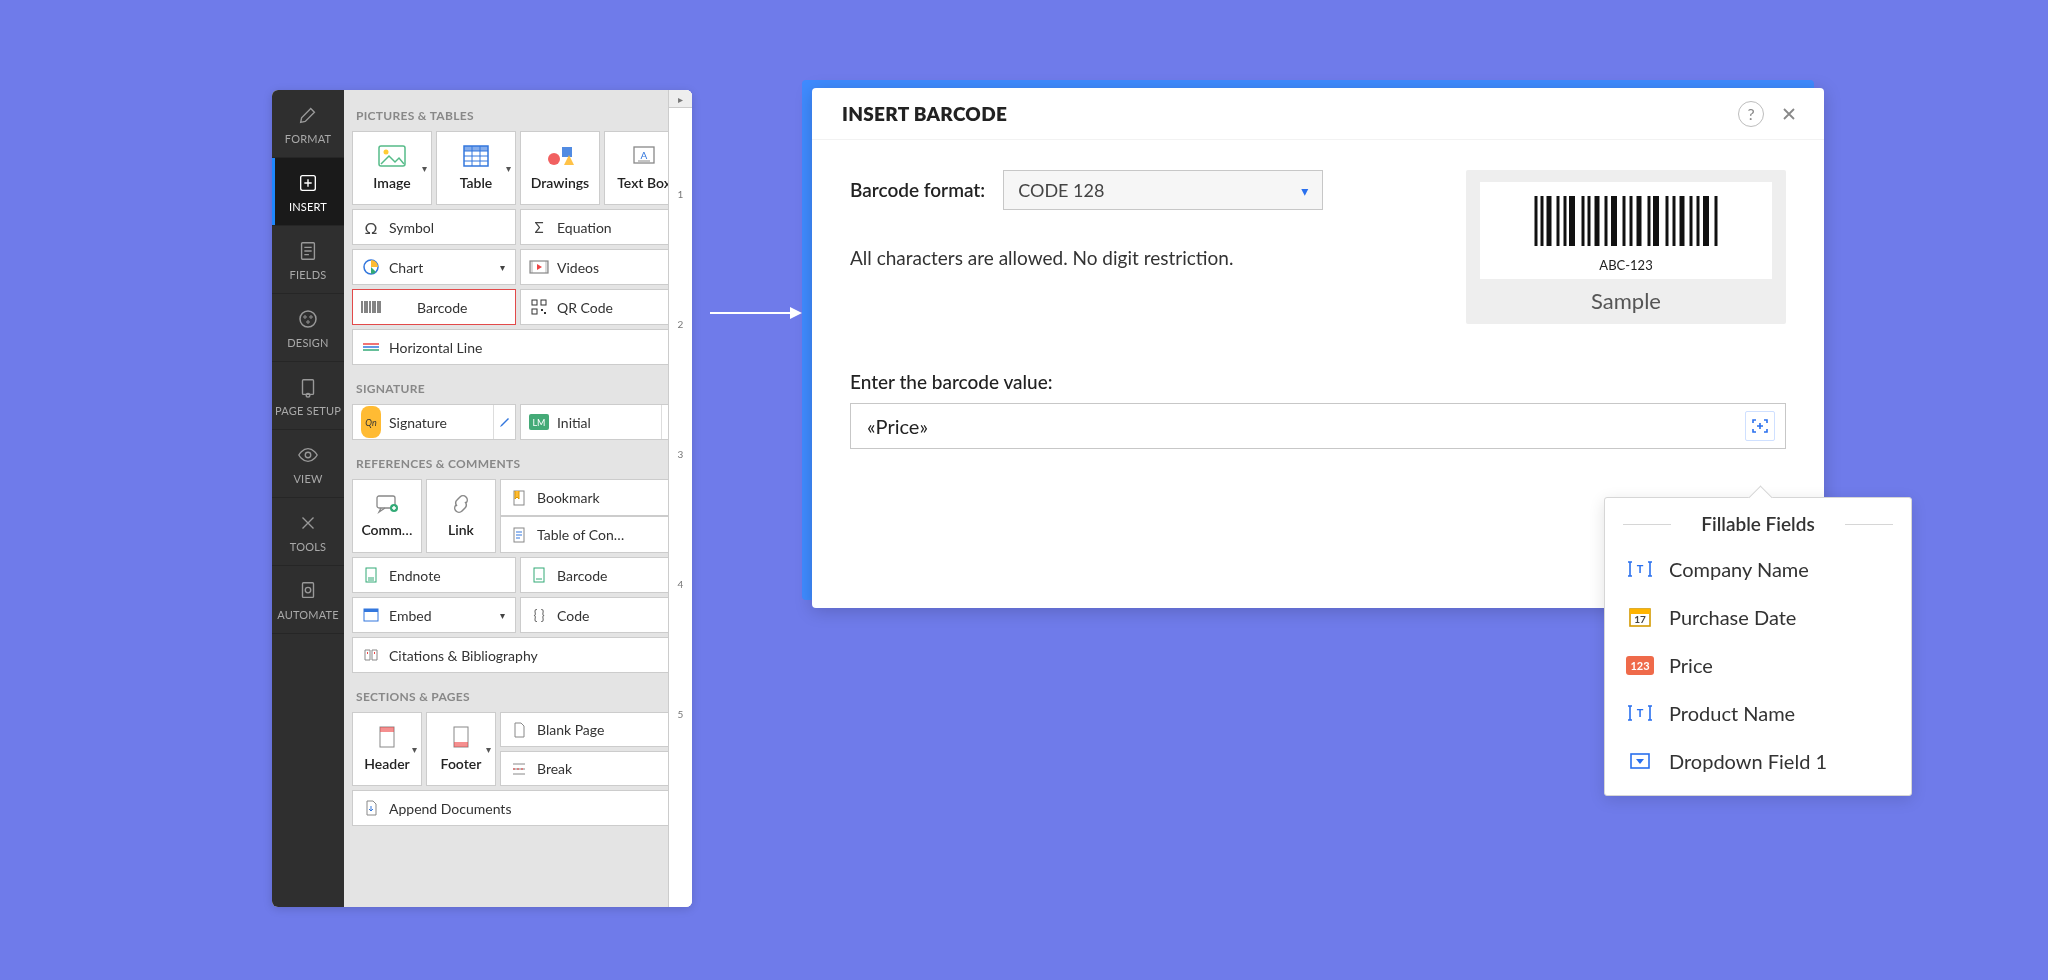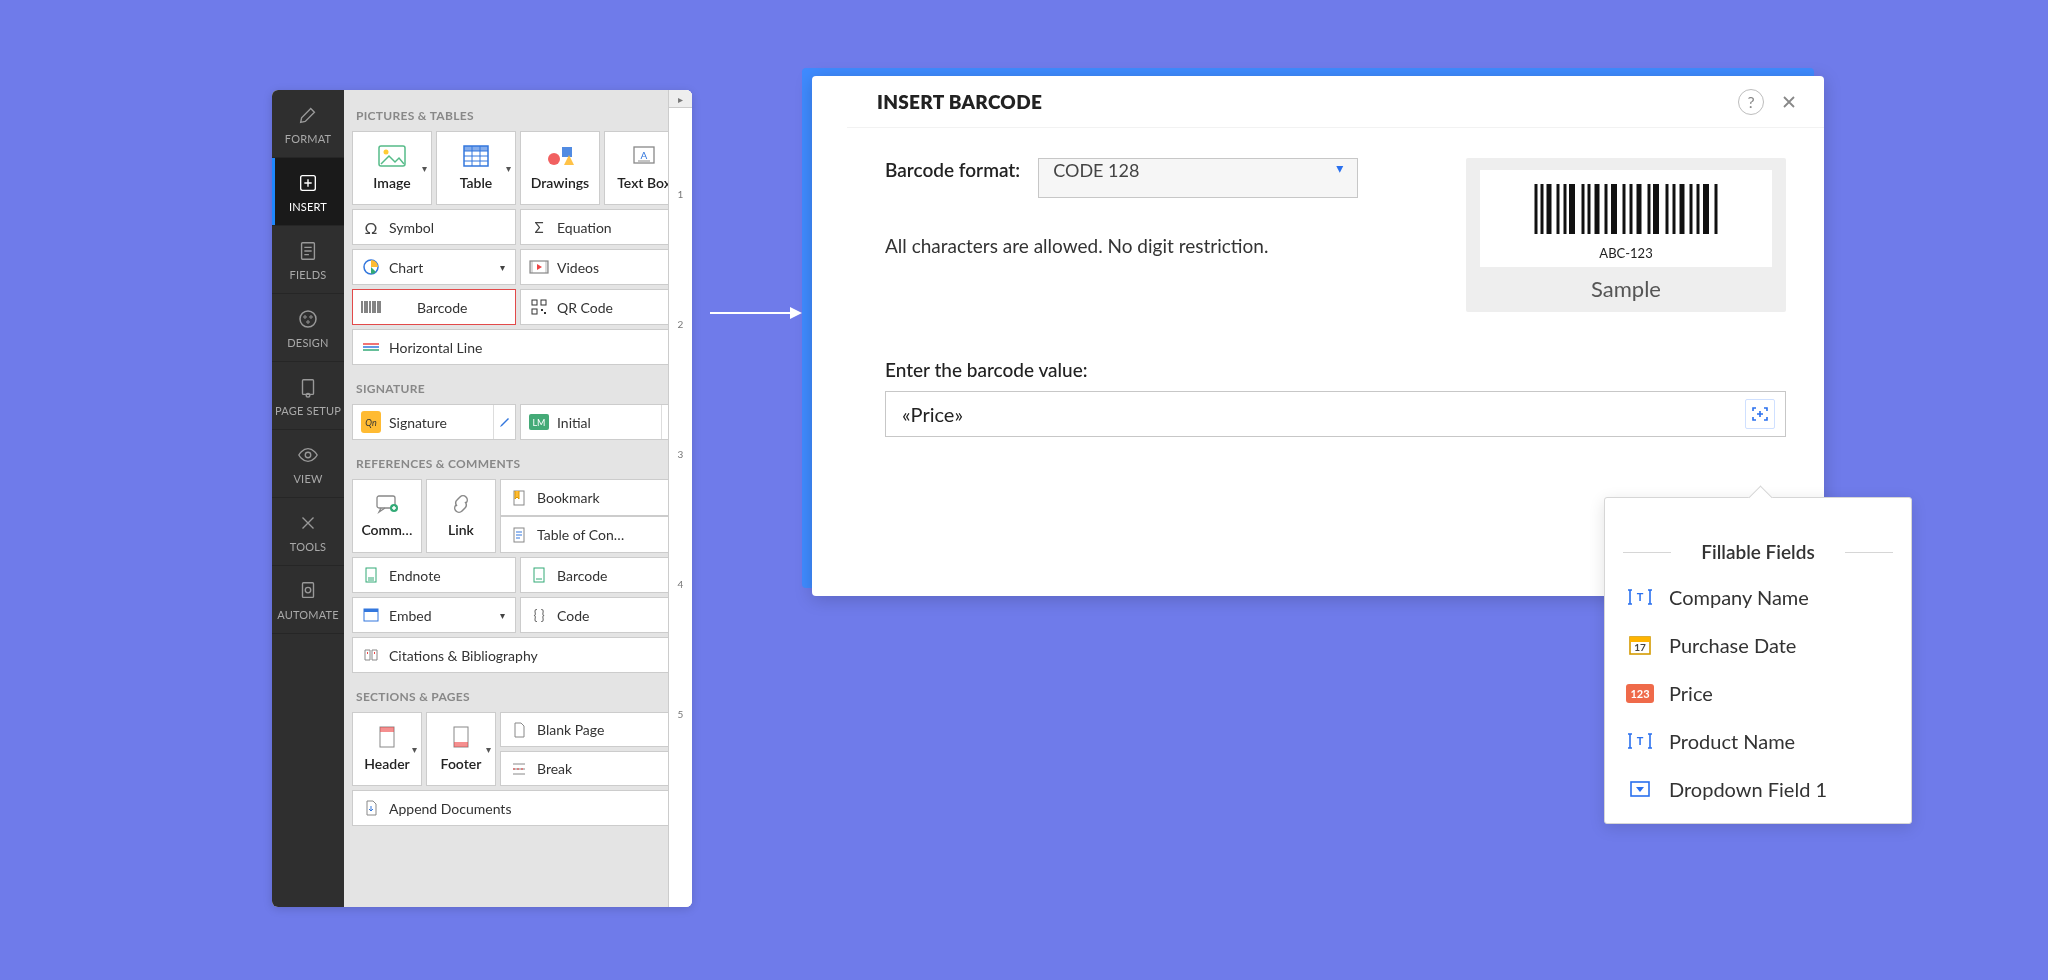--- a/index.html
+++ b/index.html
@@ -130,26 +130,25 @@
   .flow-arrow::after {
     content:""; position:absolute; right:-2px; top:-5px;
     border-left:12px solid #fff;
     border-top:6px solid transparent;
     border-bottom:6px solid transparent;
   }
 
   
   .dialog {
     position:absolute;
-    left: 812px; top: 76px;
+    left: 812px; top: 88px;
     width: 1012px; height: 520px;
     background:#fff;
     border-radius:4px;
     box-shadow: 0 3px 18px rgba(0,0,0,.18);
-    padding-left: 35px;
   }
   .dialog::before {
     content:""; position:absolute;
     left:-10px; top:-8px;
     width:1012px; height:520px;
     background:#3f8bff;
     border-radius:4px;
     z-index:-1;
   }
   .dlg-header {
@@ -162,21 +161,21 @@
   .hdr-spacer { flex:1; }
   .hdr-icon { width:30px;height:30px;display:flex;align-items:center;justify-content:center;color:#888;cursor:pointer;border-radius:50%; }
   .hdr-icon.help { border:1.5px solid #bdbdbd; font-size:16px; margin-right:10px; width:26px;height:26px; }
   .hdr-icon.close svg { stroke:#888; }
 
   .dlg-body { padding: 30px 38px 22px; position:relative; height:calc(100% - 52px); }
   .row1 { display:flex; align-items:flex-start; gap:40px; }
   .form-left { flex:1; }
   .label { font-size:19px; font-weight:600; color:#222; }
   .select {
-    display:inline-flex; align-items:flex-start;
+    display:inline-flex; align-items:center;
     border:1px solid #c7c7c7;
     background:#f6f6f6;
     height:40px; width:320px;
     padding:0 14px;
     margin-left:14px;
     font-size:18px; color:#444;
     cursor:pointer;
   }
   .select .chev { margin-left:auto; color:#2a70ee; font-size:14px; }
   .hint { margin-top:36px; font-size:19px; color:#333; }
@@ -237,21 +236,21 @@
     top:-9px; right:142px;
     width:16px;height:16px;
     background:#fff;
     border-left:1px solid #d6d6d6;
     border-top:1px solid #d6d6d6;
     transform: rotate(45deg);
   }
   .pop-title {
     text-align:center;
     font-size:19px; font-weight:600; color:#333;
-    position:relative; margin-bottom:10px;margin-top:28px;
+    position:relative; margin-bottom:10px;
   }
   .pop-title::before, .pop-title::after {
     content:""; position:absolute; top:50%; width:48px; height:1px; background:#d6d6d6;
   }
   .pop-title::before { left:18px; } .pop-title::after { right:18px; }
   .pop-item {
     display:flex; align-items:center; gap:16px;
     padding: 12px 22px;
     font-size:20px; color:#333;
     cursor:pointer;
@@ -442,21 +441,21 @@
                 <path d="M1 9h16" stroke="#3a7" stroke-width="1.5"></path>
               </svg>
             </span>
           <span>Horizontal Line</span>
         </div>
       </div>
 
       <div class="section-title">SIGNATURE</div>
       <div class="tile-row">
         <div class="tile small" style="padding-right:0">
-          <span class="icon" style="background:#fb3;border-radius:3px;width:20px;height:22px;color:#333;font-size:9px;display:flex;align-items:center;justify-content:center;font-style:italic">Qn</span>
+          <span class="icon" style="background:#fb3;border-radius:8px;width:20px;height:32px;color:#333;font-size:9px;display:flex;align-items:center;justify-content:center;font-style:italic">Qn</span>
           <span>Signature</span>
           <span class="pen">
               <svg width="14" height="14" viewBox="0 0 14 14">
                 <path d="M2 12l2-1 7-7-1-1-7 7-1 2z" fill="#37d"></path>
               </svg>
             </span>
         </div>
         <div class="tile small" style="padding-right:0">
           <span class="icon" style="background:#4a7;border-radius:2px;width:20px;height:16px;color:#fff;font-size:9px;display:flex;align-items:center;justify-content:center">LM</span>
           <span>Initial</span>

